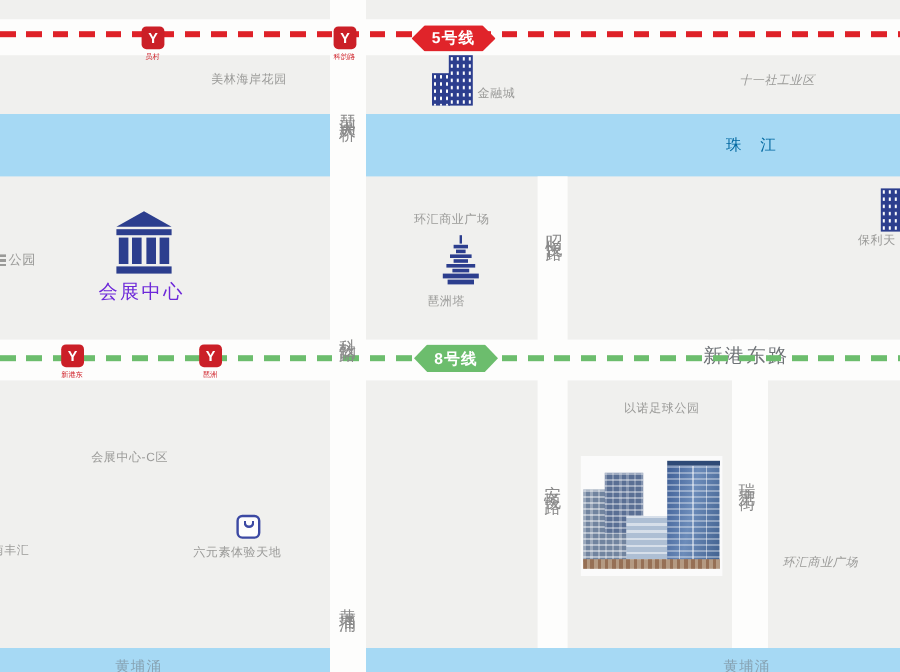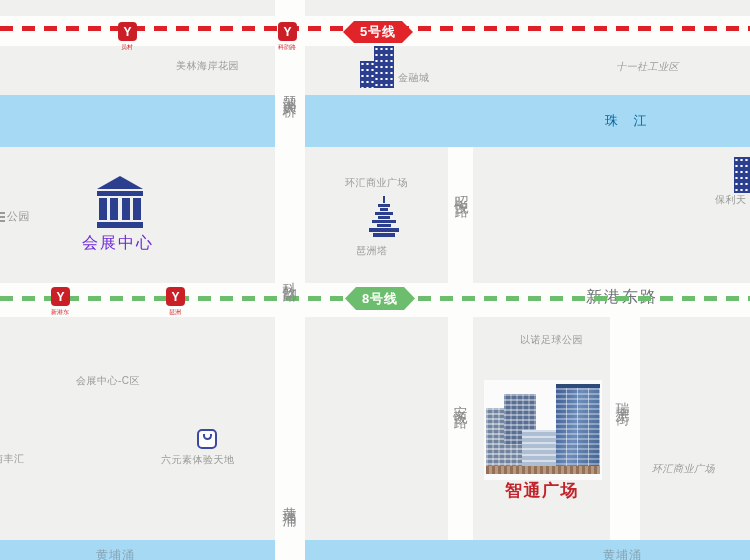--- a/index.html
+++ b/index.html
@@ -186,15 +186,14 @@
   <div class="t" style="left:520px;top:333px;">以诺足球公园</div>
   <div class="t" style="left:652px;top:462px;font-style:italic;">环汇商业广场</div>
 
   <div class="photo">
     <div class="bld-mid"></div>
     <div class="bld-upper"></div>
     <div class="bld-podium"></div>
     <div class="bld-tower"></div>
     <div class="bld-base"></div>
   </div>
-  <div class="t red" style="left:505px;top:479px;">智通广场</div>
 
 </div>
 
 </body></html>

